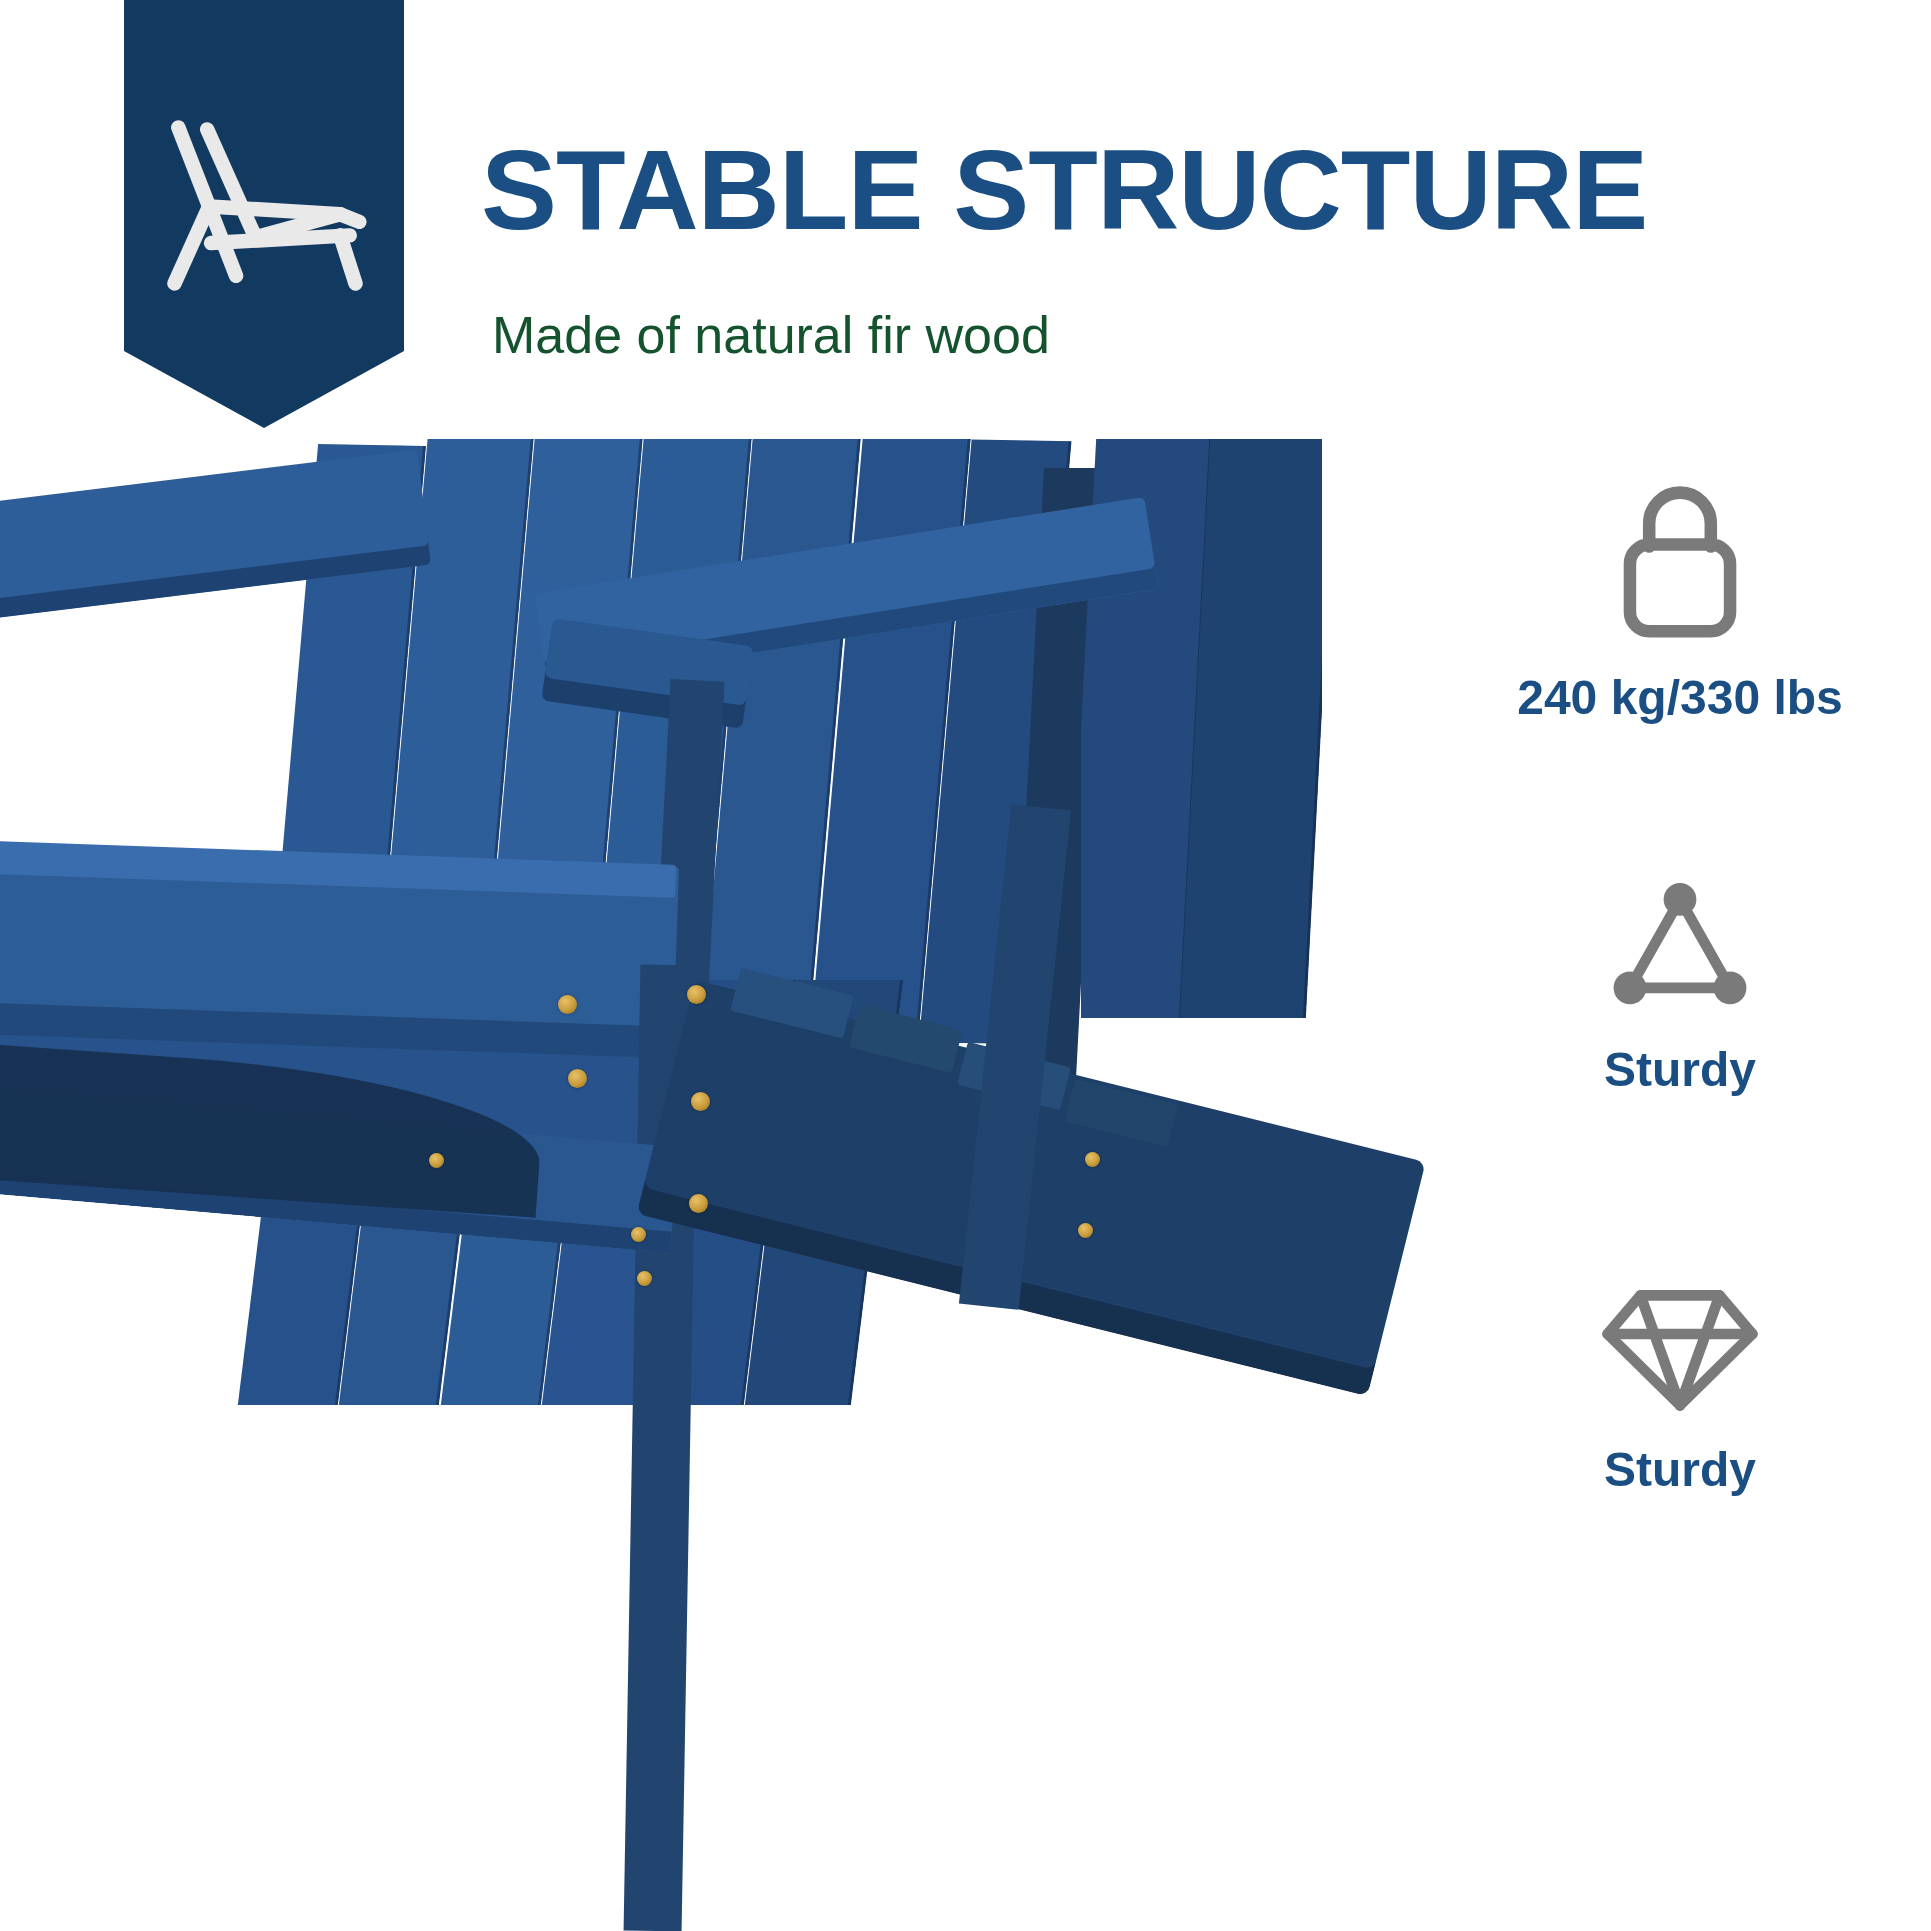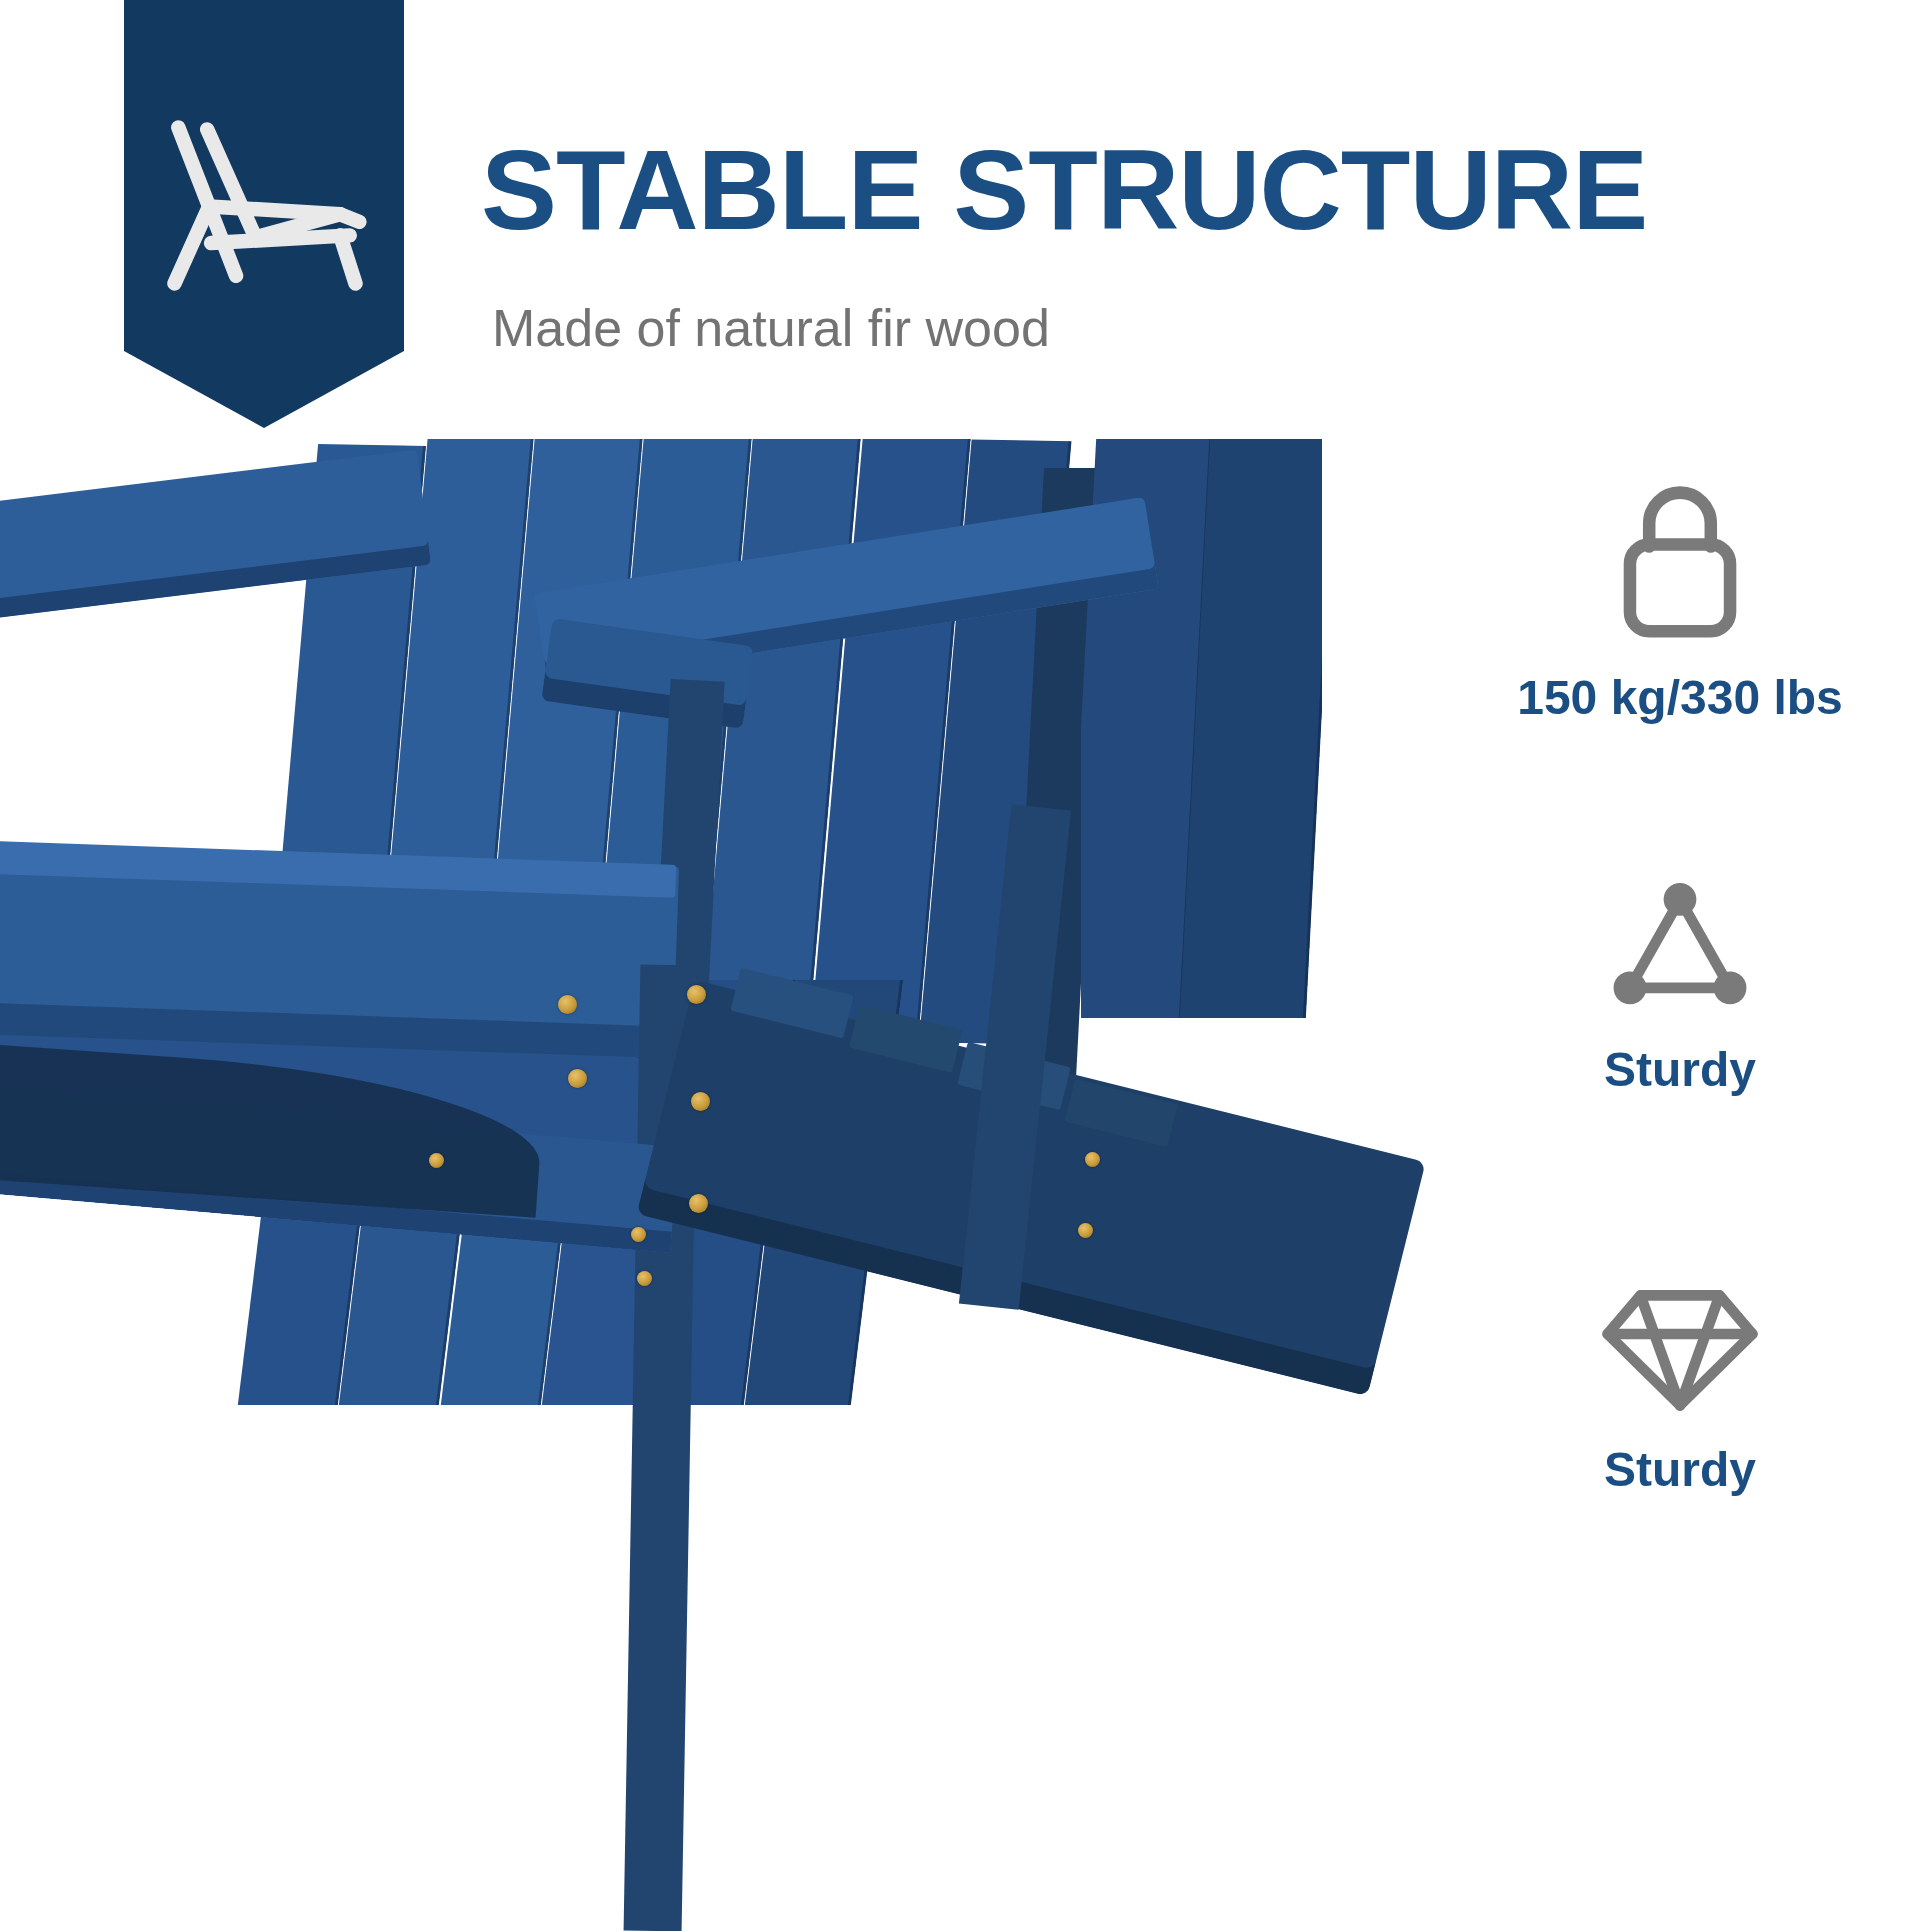--- a/index.html
+++ b/index.html
@@ -22,22 +22,22 @@
     clip-path:polygon(0 0,100% 0,100% 82%,50% 100%,0 82%);
   }
   .banner-icon{position:absolute;left:27px;top:114px;width:227px;height:183px;}
 
   .head-title{
     position:absolute;left:481px;top:133px;
     font-size:114px;font-weight:700;letter-spacing:-1px;
     color:#1B4F83;line-height:1;white-space:nowrap;
   }
   .head-sub{
-    position:absolute;left:492px;top:302px;
-    font-size:52px;font-weight:500;color:#737373;
+    position:absolute;left:492px;top:309px;
+    font-size:52px;font-weight:500;color:#14532d;
     line-height:1;white-space:nowrap;
   }
 
   
   .photo{position:absolute;left:0;top:439px;width:1429px;height:1492px;overflow:hidden;background:#fff;}
 
   
   .wood{position:absolute;background:#2C5C96;}
   .wood.dark{background:#21456F;}
   .wood.darker{background:#1C3A5E;}
@@ -178,21 +178,21 @@
     <div class="screw sm" style="left:1078px;top:784px;"></div>
   </div>
 
   <div class="features">
 
     <div class="feature f1">
       <svg class="ico" width="154" height="174" viewBox="0 0 160 180">
         <path d="M48 76 V52 a32 32 0 0 1 64 0 V76" fill="none" stroke="#7A7A7A" stroke-width="13" stroke-linecap="round"></path>
         <rect x="28" y="74" width="104" height="90" rx="20" ry="20" fill="none" stroke="#7A7A7A" stroke-width="13"></rect>
       </svg>
-      <span class="cap">150 kg/330 lbs</span>
+      <span class="cap">240 kg/330 lbs</span>
     </div>
 
     <div class="feature f2">
       <svg class="ico" width="154" height="145" viewBox="0 0 160 150">
         <path d="M80 26 L132 118 L28 118 Z" fill="none" stroke="#7A7A7A" stroke-width="11" stroke-linejoin="round"></path>
         <circle cx="80" cy="26" r="17" fill="#7A7A7A"></circle>
         <circle cx="132" cy="118" r="17" fill="#7A7A7A"></circle>
         <circle cx="28" cy="118" r="17" fill="#7A7A7A"></circle>
       </svg>
       <span class="cap">Sturdy</span>

